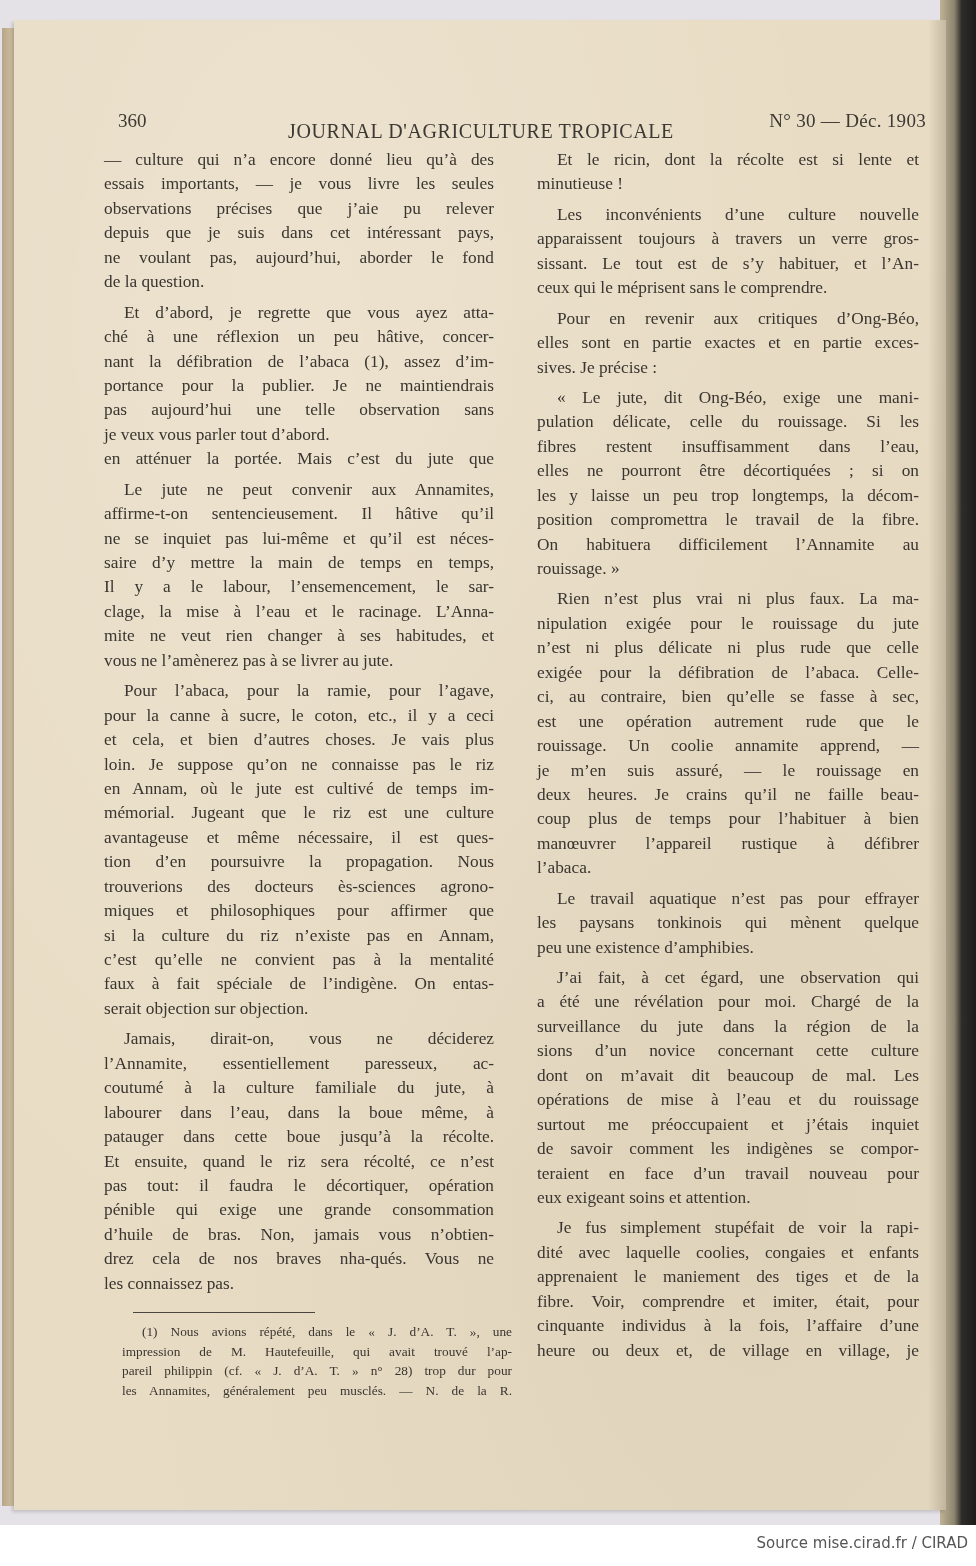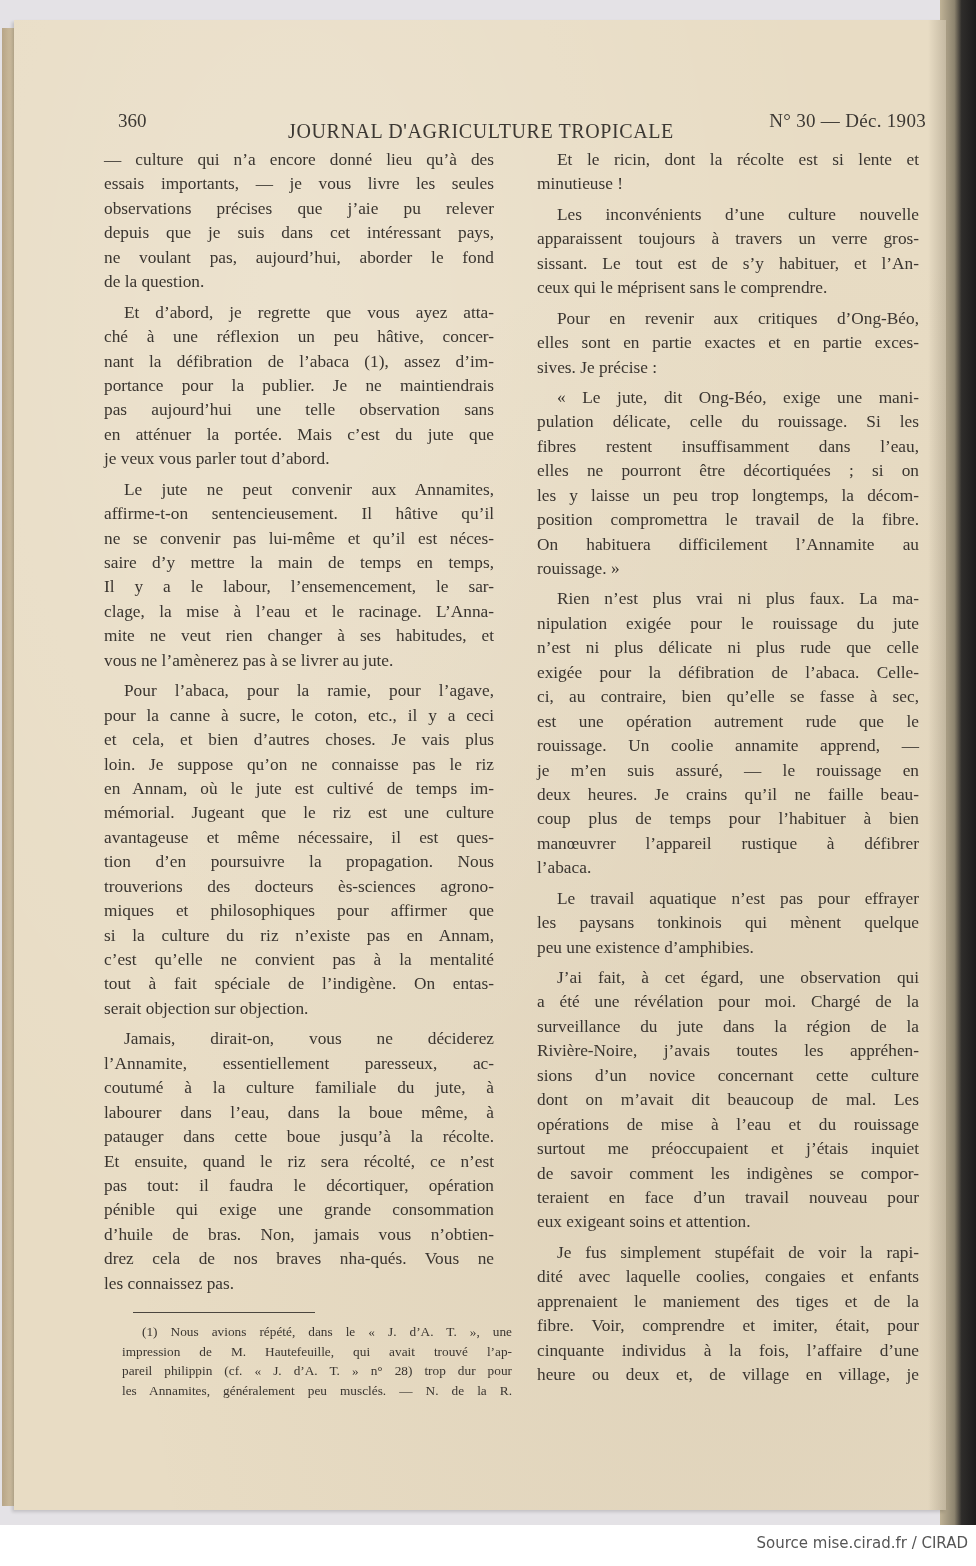--- a/index.html
+++ b/index.html
@@ -95,45 +95,45 @@
     <span class="line">observations précises que j’aie pu relever</span>
     <span class="line">depuis que je suis dans cet intéressant pays,</span>
     <span class="line">ne voulant pas, aujourd’hui, aborder le fond</span>
     <span class="line last">de la question.</span>
     <span class="spacer"></span>
     <span class="line indent">Et d’abord, je regrette que vous ayez atta-</span>
     <span class="line">ché à une réflexion un peu hâtive, concer-</span>
     <span class="line">nant la défibration de l’abaca (1), assez d’im-</span>
     <span class="line">portance pour la publier. Je ne maintiendrais</span>
     <span class="line">pas aujourd’hui une telle observation sans</span>
+    <span class="line last">je veux vous parler tout d’abord.</span>
     <span class="line">en atténuer la portée. Mais c’est du jute que</span>
-    <span class="line last">je veux vous parler tout d’abord.</span>
     <span class="spacer"></span>
     <span class="line indent">Le jute ne peut convenir aux Annamites,</span>
     <span class="line">affirme-t-on sentencieusement. Il hâtive qu’il</span>
-    <span class="line">ne se convenir pas lui-même et qu’il est néces-</span>
+    <span class="line">ne se inquiet pas lui-même et qu’il est néces-</span>
     <span class="line">saire d’y mettre la main de temps en temps,</span>
     <span class="line">Il y a le labour, l’ensemencement, le sar-</span>
     <span class="line">clage, la mise à l’eau et le racinage. L’Anna-</span>
     <span class="line">mite ne veut rien changer à ses habitudes, et</span>
     <span class="line last">vous ne l’amènerez pas à se livrer au jute.</span>
     <span class="spacer"></span>
     <span class="line indent">Pour l’abaca, pour la ramie, pour l’agave,</span>
     <span class="line">pour la canne à sucre, le coton, etc., il y a ceci</span>
     <span class="line">et cela, et bien d’autres choses. Je vais plus</span>
     <span class="line">loin. Je suppose qu’on ne connaisse pas le riz</span>
     <span class="line">en Annam, où le jute est cultivé de temps im-</span>
     <span class="line">mémorial. Jugeant que le riz est une culture</span>
     <span class="line">avantageuse et même nécessaire, il est ques-</span>
     <span class="line">tion d’en poursuivre la propagation. Nous</span>
     <span class="line">trouverions des docteurs ès-sciences agrono-</span>
     <span class="line">miques et philosophiques pour affirmer que</span>
     <span class="line">si la culture du riz n’existe pas en Annam,</span>
     <span class="line">c’est qu’elle ne convient pas à la mentalité</span>
-    <span class="line">tout à fait spéciale de l’indigène. On entas-</span>
+    <span class="line">faux à fait spéciale de l’indigène. On entas-</span>
     <span class="line last">serait objection sur objection.</span>
     <span class="spacer"></span>
     <span class="line indent">Jamais, dirait-on, vous ne déciderez</span>
     <span class="line">l’Annamite, essentiellement paresseux, ac-</span>
     <span class="line">coutumé à la culture familiale du jute, à</span>
     <span class="line">labourer dans l’eau, dans la boue même, à</span>
     <span class="line">patauger dans cette boue jusqu’à la récolte.</span>
     <span class="line">Et ensuite, quand le riz sera récolté, ce n’est</span>
     <span class="line">pas tout: il faudra le décortiquer, opération</span>
     <span class="line">pénible qui exige une grande consommation</span>
@@ -176,21 +176,20 @@
     <span class="line">manœuvrer l’appareil rustique à défibrer</span>
     <span class="line last">l’abaca.</span>
     <span class="spacer"></span>
     <span class="line indent">Le travail aquatique n’est pas pour effrayer</span>
     <span class="line">les paysans tonkinois qui mènent quelque</span>
     <span class="line last">peu une existence d’amphibies.</span>
     <span class="spacer"></span>
     <span class="line indent">J’ai fait, à cet égard, une observation qui</span>
     <span class="line">a été une révélation pour moi. Chargé de la</span>
     <span class="line">surveillance du jute dans la région de la</span>
-    <span class="line">Rivière-Noire, j’avais toutes les appréhen-</span>
     <span class="line">sions d’un novice concernant cette culture</span>
     <span class="line">dont on m’avait dit beaucoup de mal. Les</span>
     <span class="line">opérations de mise à l’eau et du rouissage</span>
     <span class="line">surtout me préoccupaient et j’étais inquiet</span>
     <span class="line">de savoir comment les indigènes se compor-</span>
     <span class="line">teraient en face d’un travail nouveau pour</span>
     <span class="line last">eux exigeant soins et attention.</span>
     <span class="spacer"></span>
     <span class="line indent">Je fus simplement stupéfait de voir la rapi-</span>
     <span class="line">dité avec laquelle coolies, congaies et enfants</span>

